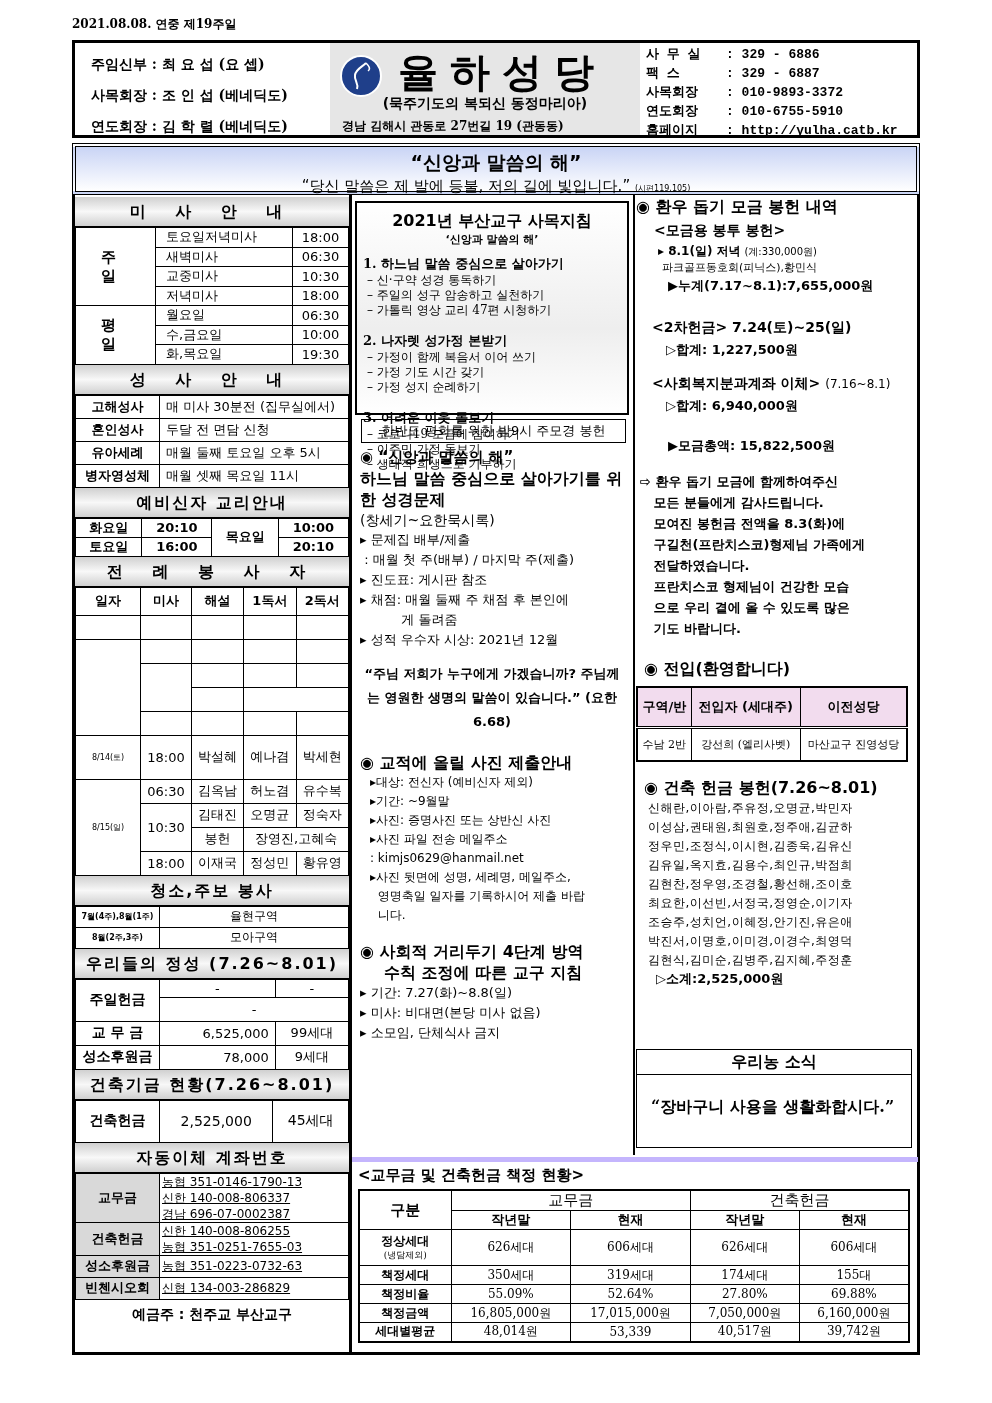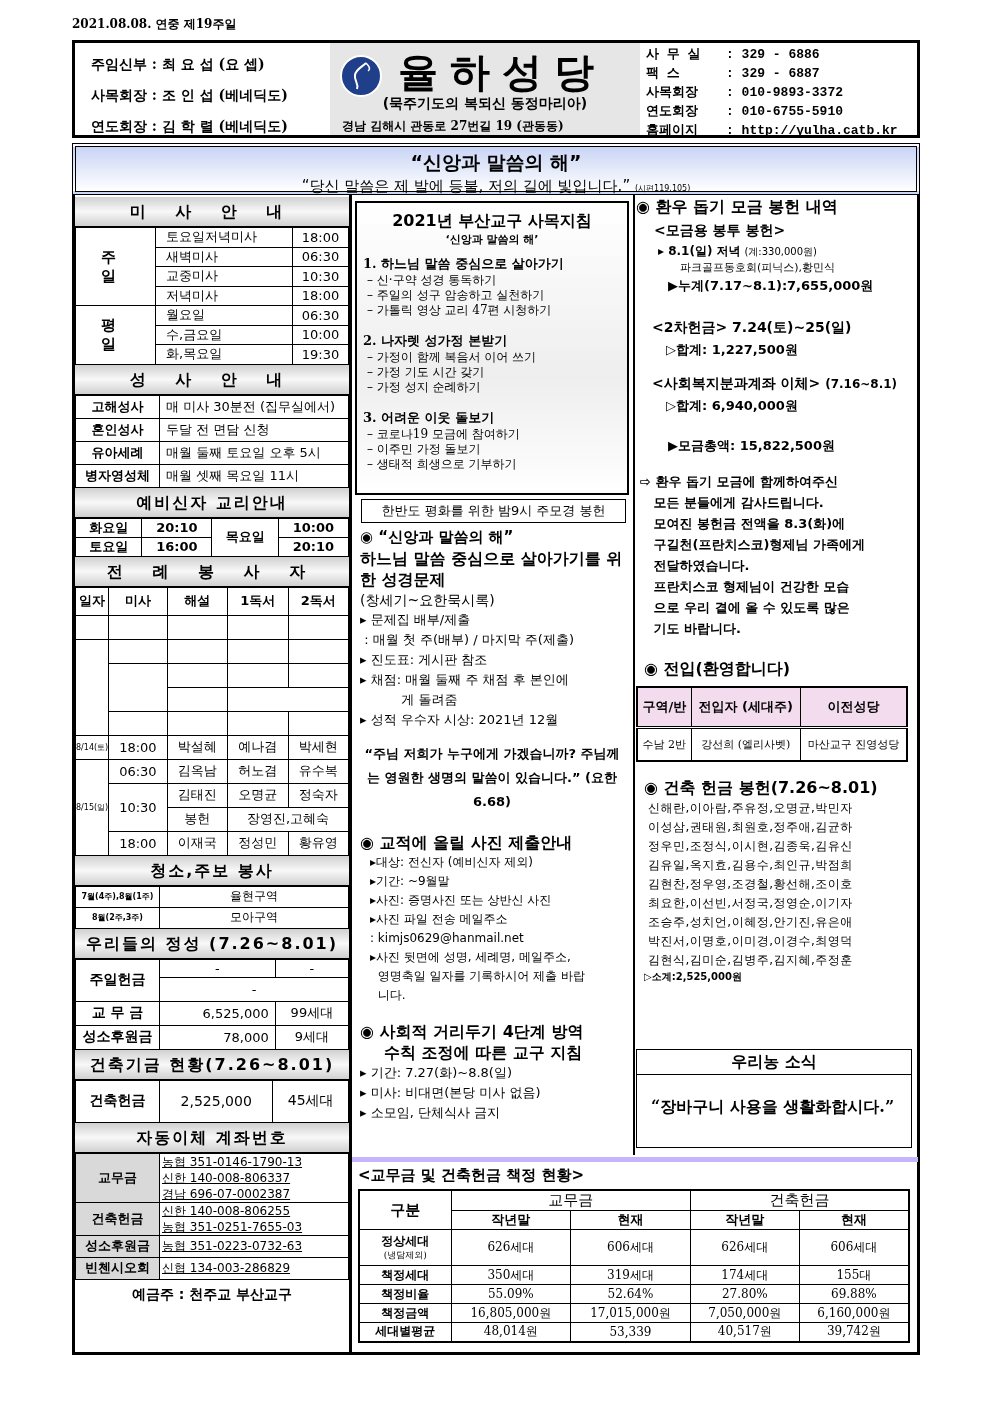--- a/index.html
+++ b/index.html
@@ -38,35 +38,35 @@
   td, th { border: 1px solid #000; font-size: 13px; text-align: center; padding: 0 2px; }
   #mass-table td { height: 19.5px; font-size: 13px; }
   #mass-table td.grp { font-weight: bold; font-size: 15px; letter-spacing: 14px; width: 80px; }
   #mass-table td.nm { text-align: left; padding-left: 10px; }
   #sac-table td { height: 23px; font-size: 13px; }
   #sac-table td.k { font-weight: bold; width: 84px; font-size: 13px; }
   #sac-table td.v { text-align: left; padding-left: 6px; }
   #cat-table td { height: 19px; font-weight: bold; font-size: 13px; }
   #lit-table td { height: 24px; font-size: 13px; }
   #lit-table th { height: 28px; font-size: 13px; font-weight: bold; }
-  #lit-table td.date { font-size: 8px; width: 30px; padding: 0; }
+  #lit-table td.date { font-size: 8px; width: 30px; padding: 16px; }
   #clean-table td { height: 21px; font-size: 12px; }
   #clean-table td.k { font-size: 8px; font-weight: bold; width: 84px; }
   #offer-table td { height: 24px; font-size: 13px; }
   #offer-table td.k { font-weight: bold; width: 84px; font-size: 14px; }
   #offer-table td.r { text-align: right; padding-right: 6px; }
   #build-table td { height: 42px; font-size: 14px; }
   #acct-table td { font-size: 12px; }
   #acct-table td.k { background: #d9d9d9; font-weight: bold; width: 84px; font-size: 13px; }
   #acct-table td.v { text-align: left; line-height: 16px; text-decoration: underline; }
   #acct-owner { height: 28px; text-align: center; font-weight: bold; font-size: 14px; line-height: 28px; }
 
   
   #middle { position: absolute; left: 352px; top: 197px; width: 280px; }
-  #pastoral-box { margin: 4px 3px 0 3px; border: 2px solid #000; height: 294px; background: linear-gradient(#fff, #eee 60%, #fff); padding: 8px 6px; font-family: "DejaVu Serif", serif; }
+  #pastoral-box { margin: 4px 3px 0 3px; border: 2px solid #000; height: 214px; background: linear-gradient(#fff, #eee 60%, #fff); padding: 8px 6px; font-family: "DejaVu Serif", serif; }
   #pastoral-title { text-align: center; font-size: 16px; font-weight: bold; font-family: "DejaVu Sans", sans-serif; }
   #pastoral-sub { text-align: center; font-size: 11px; font-weight: bold; font-family: "DejaVu Sans", sans-serif; margin-bottom: 8px; }
   .p-head { font-size: 13px; font-weight: bold; margin-top: 8px; }
   .p-item { font-size: 12px; line-height: 15px; padding-left: 4px; }
   #peace-box { margin: 4px 6px 0 9px; border: 1px solid #000; height: 24px; font-size: 13px; text-align: center; line-height: 22px; }
   .mid-head { font-size: 15px; font-weight: bold; line-height: 21px; }
   .bullet-line { font-size: 13px; line-height: 20px; }
   .small-line { font-size: 12px; line-height: 19px; }
   #bible-quote { text-align: center; font-size: 13px; font-weight: bold; line-height: 24px; margin-top: 12px; }
 
@@ -429,25 +429,25 @@
     <div class="bullet-line">▸ 미사: 비대면(본당 미사 없음)</div>
     <div class="bullet-line">▸ 소모임, 단체식사 금지</div>
   </div>
 </div>
 
 <div id="right">
   <div>
     <div class="r-head">◉ 환우 돕기 모금 봉헌 내역</div>
     <div style="padding-left:18px;font-size:14px;font-weight:bold;margin-top:4px">&lt;모금용 봉투 봉헌&gt;</div>
     <div style="padding-left:22px;font-size:12px;margin-top:3px"><b>▸ 8.1(일) 저녁</b> <span style="font-size:10px">(계:330,000원)</span></div>
-    <div style="padding-left:44px;font-size:11px">파크골프동호회(피닉스),황민식</div>
+    <div style="padding-left:26px;font-size:11px">파크골프동호회(피닉스),황민식</div>
     <div style="padding-left:32px;font-size:13px;font-weight:bold;margin-top:2px">▶누계(7.17~8.1):7,655,000원</div>
     <div style="padding-left:16px;font-size:14px;font-weight:bold;margin-top:24px">&lt;2차헌금&gt;  7.24(토)~25(일)</div>
     <div style="padding-left:30px;font-size:13px;font-weight:bold;margin-top:4px">▷합계: 1,227,500원</div>
-    <div style="padding-left:16px;font-size:14px;font-weight:bold;margin-top:16px"><span>&lt;사회복지분과계좌 이체&gt;</span> <span style="font-weight:bold;font-size:12px">(7.16~8.1)</span></div>
+    <div style="padding-left:16px;font-size:14px;font-weight:bold;margin-top:16px"><span>&lt;사회복지분과계좌 이체&gt;</span> <span style="font-weight:normal;font-size:12px">(7.16~8.1)</span></div>
     <div style="padding-left:30px;font-size:13px;font-weight:bold;margin-top:4px">▷합계: 6,940,000원</div>
     <div style="padding-left:32px;font-size:13px;font-weight:bold;margin-top:22px">▶모금총액: 15,822,500원</div>
     <div style="margin-top:16px;font-size:13px;line-height:21px;font-weight:bold;padding-left:4px">
       <div style="white-space:pre">⇨ 환우 돕기 모금에 함께하여주신</div>
       <div style="white-space:pre">   모든 분들에게 감사드립니다.</div>
       <div style="white-space:pre">   모여진 봉헌금 전액을 8.3(화)에</div>
       <div style="white-space:pre">   구길천(프란치스코)형제님 가족에게</div>
       <div style="white-space:pre">   전달하였습니다.</div>
       <div style="white-space:pre">   프란치스코 형제님이 건강한 모습</div>
       <div style="white-space:pre">   으로 우리 곁에 올 수 있도록 많은</div>
@@ -479,21 +479,21 @@
       <div>신해란,이아람,주유정,오명균,박민자</div>
       <div>이성삼,권태원,최원호,정주애,김균하</div>
       <div>정우민,조정식,이시현,김종욱,김유신</div>
       <div>김유일,옥지효,김용수,최인규,박점희</div>
       <div>김현찬,정우영,조경철,황선해,조이호</div>
       <div>최요한,이선빈,서정국,정영순,이기자</div>
       <div>조승주,성치언,이혜정,안기진,유은애</div>
       <div>박진서,이명호,이미경,이경수,최영덕</div>
       <div>김현식,김미순,김병주,김지혜,주정훈</div>
     </div>
-    <div style="padding-left:8px;font-size:10px;font-weight:bold">▷소계:2,525,000원</div>
+    <div style="padding-left:20px;font-size:13px;font-weight:bold">▷소계:2,525,000원</div>
   </div>
 
   <div id="news-box">
     <div id="news-tab">우리농 소식</div>
     <div id="news-body">“장바구니 사용을 생활화합시다.”</div>
   </div>
 </div>
 
 <div id="assess">
   <div id="assess-title">&lt;교무금 및 건축헌금 책정 현황&gt;</div>

